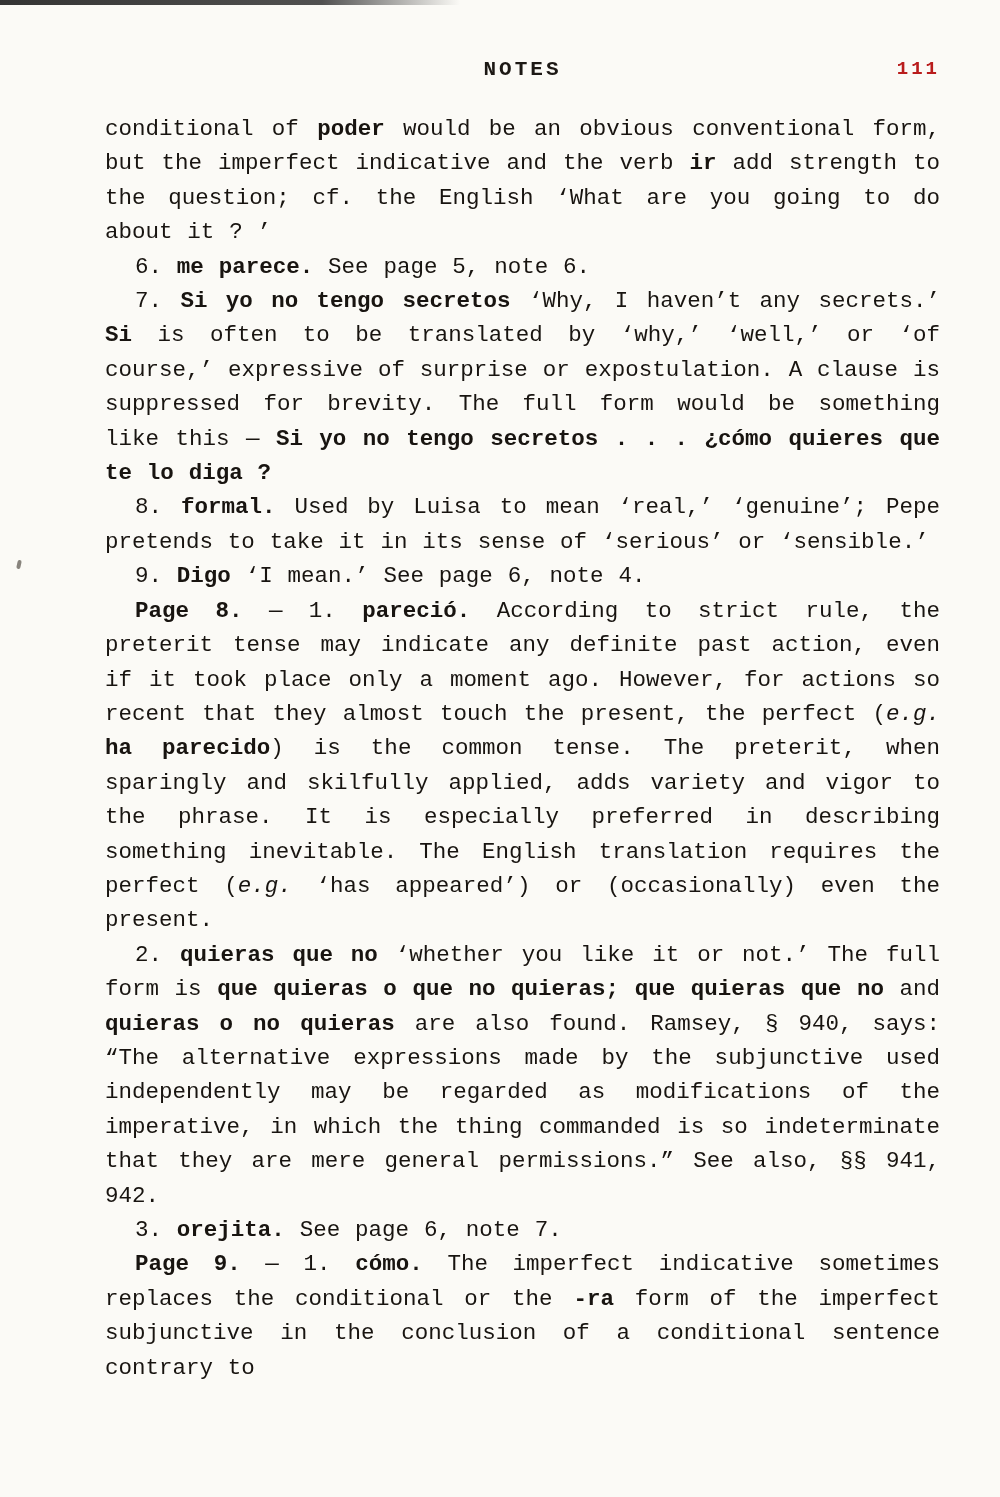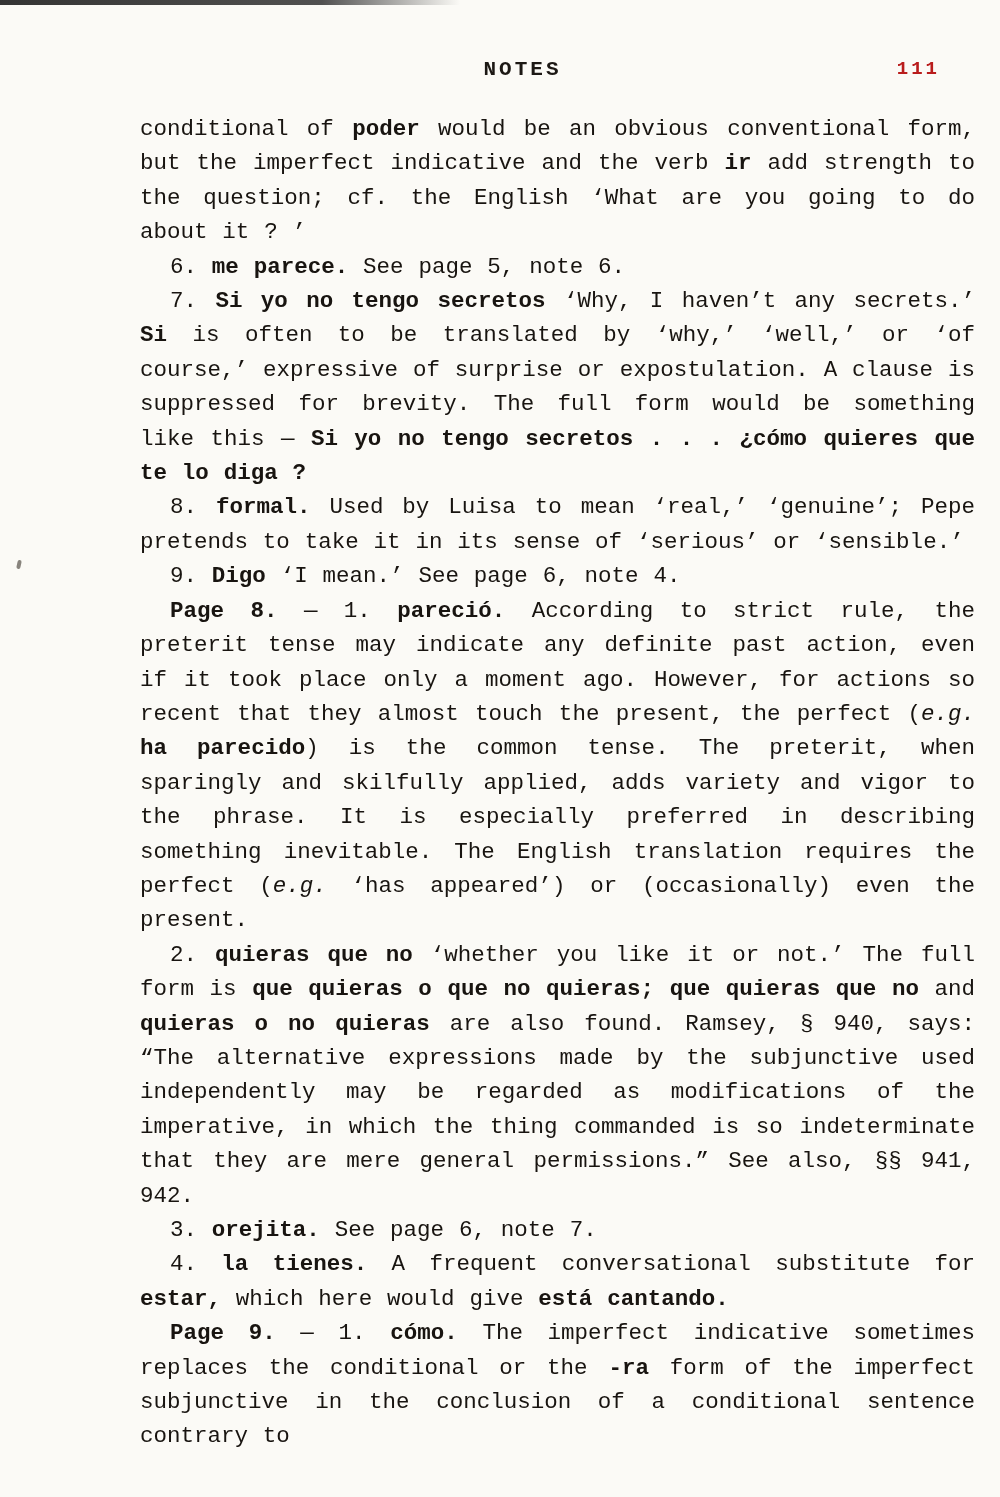--- a/index.html
+++ b/index.html
@@ -63,21 +63,20 @@
   }
   .notes-body {
     position: absolute;
     top: 112px;
     left: 105px;
     width: 835px;
     font-size: 22.5px;
     line-height: 34.4px;
     text-align: justify;
     word-spacing: 0.06em;
-    margin-left: 35px;
   }
   .notes-body p {
     margin: 0;
     padding: 0;
   }
   .notes-body p.indent {
     text-indent: 30px;
   }
   .b { font-weight: bold; }
   .i { font-style: italic; }
@@ -96,16 +95,15 @@
 
   <div class="notes-body">
       <p class=""><span>conditional of </span><span class="b">poder</span><span> would be an obvious conventional form, but the imperfect indicative and the verb </span><span class="b">ir</span><span> add strength to the question; cf. the English ‘What are you going to do about it ? ’</span></p>
       <p class="indent"><span>6. </span><span class="b">me parece.</span><span> See page 5, note 6.</span></p>
       <p class="indent"><span>7. </span><span class="b">Si yo no tengo secretos</span><span> ‘Why, I haven’t any secrets.’ </span><span class="b">Si</span><span> is often to be translated by ‘why,’ ‘well,’ or ‘of course,’ expressive of surprise or expostulation. A clause is suppressed for brevity. The full form would be something like this — </span><span class="b">Si yo no tengo secretos . . . ¿cómo quieres que te lo diga ?</span></p>
       <p class="indent"><span>8. </span><span class="b">formal.</span><span> Used by Luisa to mean ‘real,’ ‘genuine’; Pepe pretends to take it in its sense of ‘serious’ or ‘sensible.’</span></p>
       <p class="indent"><span>9. </span><span class="b">Digo</span><span> ‘I mean.’ See page 6, note 4.</span></p>
       <p class="indent"><span class="b">Page 8.</span><span> — 1. </span><span class="b">pareció.</span><span> According to strict rule, the preterit tense may indicate any definite past action, even if it took place only a moment ago. However, for actions so recent that they almost touch the present, the perfect (</span><span class="i">e.g.</span><span> </span><span class="b">ha parecido</span><span>) is the common tense. The preterit, when sparingly and skilfully applied, adds variety and vigor to the phrase. It is especially preferred in describing something inevitable. The English translation requires the perfect (</span><span class="i">e.g.</span><span> ‘has appeared’) or (occasionally) even the present.</span></p>
       <p class="indent"><span>2. </span><span class="b">quieras que no</span><span> ‘whether you like it or not.’ The full form is </span><span class="b">que quieras o que no quieras; que quieras que no</span><span> and </span><span class="b">quieras o no quieras</span><span> are also found. Ramsey, § 940, says: “The alternative expressions made by the subjunctive used independently may be regarded as modifications of the imperative, in which the thing commanded is so indeterminate that they are mere general permissions.” See also, §§ 941, 942.</span></p>
       <p class="indent"><span>3. </span><span class="b">orejita.</span><span> See page 6, note 7.</span></p>
-      <p class="indent"><span>4. </span><span class="b">la tienes.</span><span> A frequent conversational substitute for </span><span class="b">estar,</span><span> which here would give </span><span class="b">está cantando.</span></p>
       <p class="indent"><span class="b">Page 9.</span><span> — 1. </span><span class="b">cómo.</span><span> The imperfect indicative sometimes replaces the conditional or the </span><span class="b">-ra</span><span> form of the imperfect subjunctive in the conclusion of a conditional sentence contrary to</span></p>
     </div>
 </div>
 
 </body></html>

